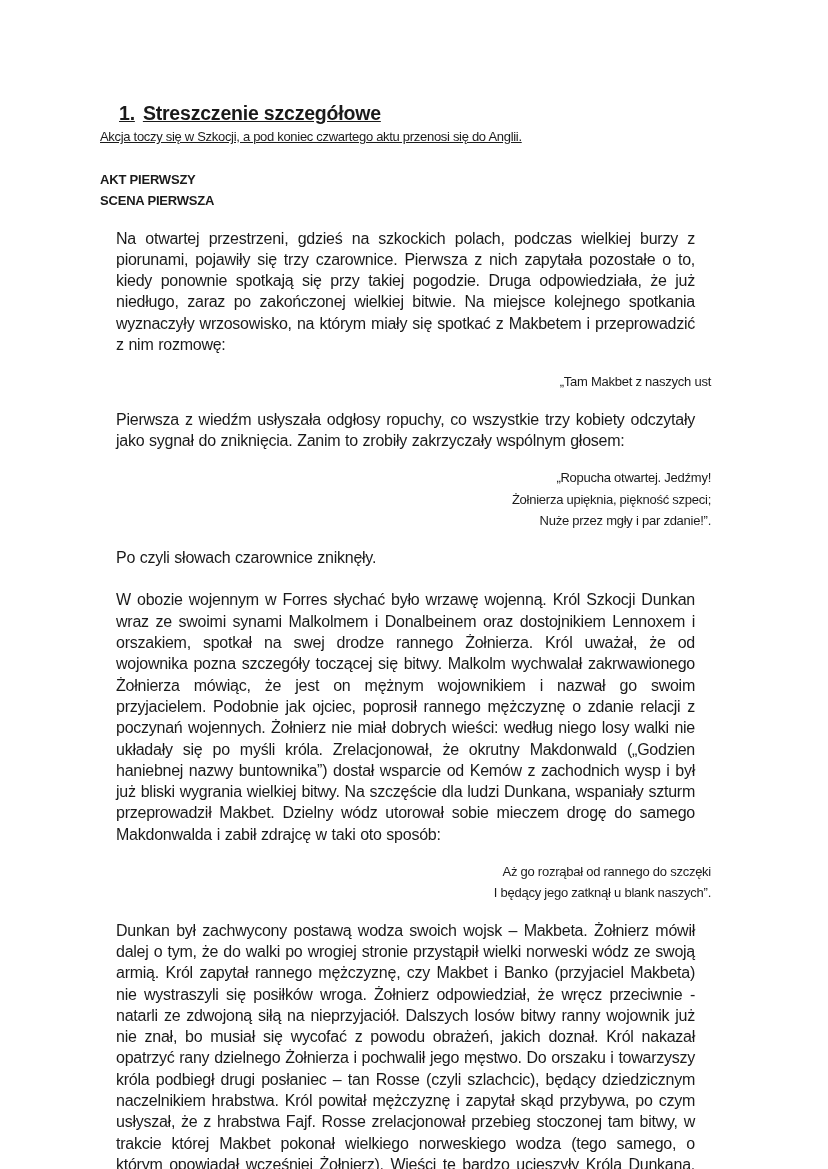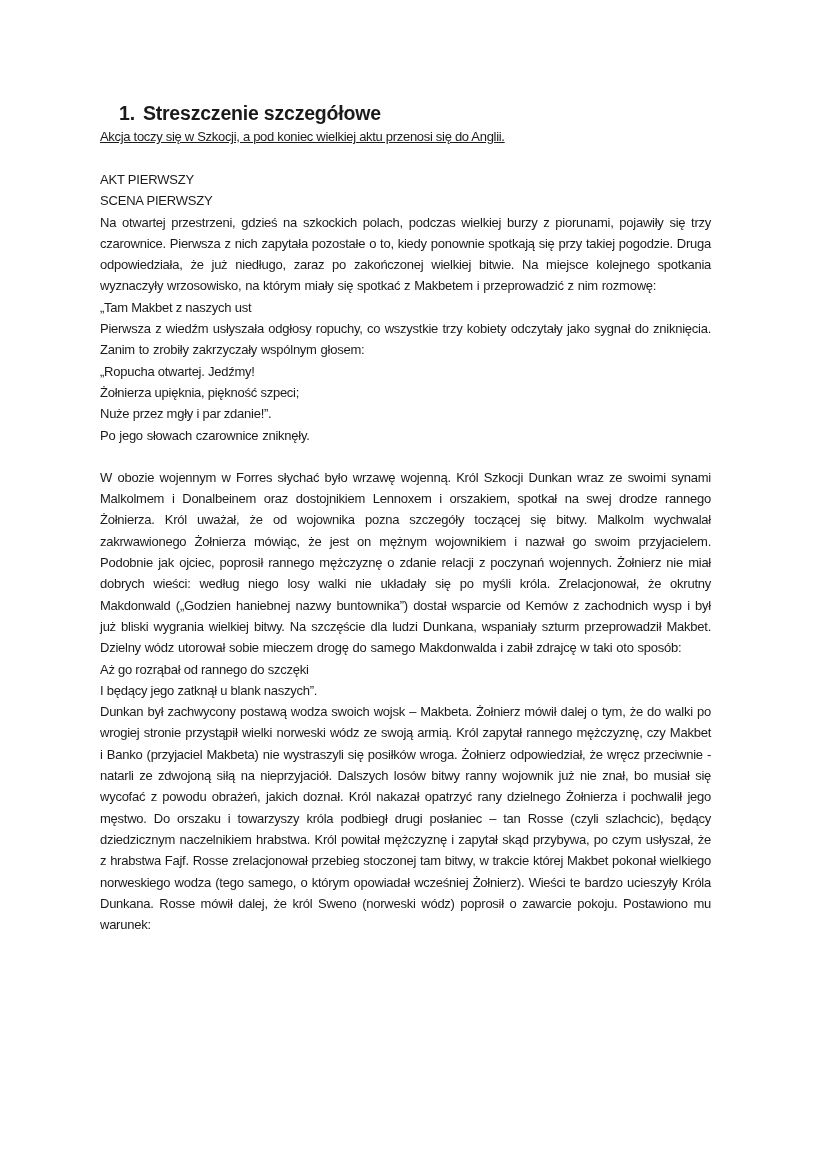--- a/index.html
+++ b/index.html
@@ -20,79 +20,80 @@
     left: 100px;
     top: 100px;
     width: 611px;
   }
   .heading {
     font-size: 19.5px;
     font-weight: bold;
     margin: 0 0 0 19px;
     line-height: 26px;
     letter-spacing: -0.2px;
+    text-decoration: underline;
   }
   .heading .num { margin-right: 8px; }
   .intro {
     font-size: 13px;
     text-decoration: underline;
     line-height: 20px;
     margin: 1px 0 0 0;
     letter-spacing: -0.3px;
   }
   .section-title {
     font-size: 13px;
-    font-weight: normal;
+    font-weight: bold;
     line-height: 21.3px;
     margin: 0;
     letter-spacing: -0.2px;
   }
   .act-title { margin-top: 22px; }
   .scene-gap { margin-top: 21px; }
   .para {
-    font-size: 13px;
+    font-size: 16px;
     line-height: 21.3px;
     text-align: justify;
-    margin: 0;
+    margin: 16px;
     letter-spacing: -0.25px;
     word-spacing: 0.5px;
   }
   .verse {
     font-size: 13px;
     line-height: 21.3px;
-    text-align: left;
+    text-align: right;
     margin: 0;
     letter-spacing: -0.25px;
   }
   .verse-line { display: block; }
 </style>
 </head>
 <body>
 
 <div class="page">
   <h1 class="heading">
     <span class="num">1.</span><span>Streszczenie szczegółowe</span>
   </h1>
-  <p class="intro">Akcja toczy się w Szkocji, a pod koniec wielkiej aktu przenosi się do Anglii.</p>
+  <p class="intro">Akcja toczy się w Szkocji, a pod koniec czwartego aktu przenosi się do Anglii.</p>
 
   <p class="section-title act-title">AKT PIERWSZY</p>
 
   <div>
-    <p class="section-title">SCENA PIERWSZY</p>
+    <p class="section-title">SCENA PIERWSZA</p>
     <p class="para">Na otwartej przestrzeni, gdzieś na szkockich polach, podczas wielkiej burzy z piorunami, pojawiły się trzy czarownice. Pierwsza z nich zapytała pozostałe o to, kiedy ponownie spotkają się przy takiej pogodzie. Druga odpowiedziała, że już niedługo, zaraz po zakończonej wielkiej bitwie. Na miejsce kolejnego spotkania wyznaczyły wrzosowisko, na którym miały się spotkać z Makbetem i przeprowadzić z nim rozmowę:</p>
     <p class="verse">
       <span class="verse-line">„Tam Makbet z naszych ust</span>
     </p>
     <p class="para">Pierwsza z wiedźm usłyszała odgłosy ropuchy, co wszystkie trzy kobiety odczytały jako sygnał do zniknięcia. Zanim to zrobiły zakrzyczały wspólnym głosem:</p>
     <p class="verse">
       <span class="verse-line">„Ropucha otwartej. Jedźmy!</span>
       <span class="verse-line">Żołnierza upięknia, piękność szpeci;</span>
       <span class="verse-line">Nuże przez mgły i par zdanie!”.</span>
     </p>
-    <p class="para">Po jego słowach czarownice zniknęły.</p>
+    <p class="para">Po czyli słowach czarownice zniknęły.</p>
   </div>
 
   <div class="scene-gap">
     <p class="para">W obozie wojennym w Forres słychać było wrzawę wojenną. Król Szkocji Dunkan wraz ze swoimi synami Malkolmem i Donalbeinem oraz dostojnikiem Lennoxem i orszakiem, spotkał na swej drodze rannego Żołnierza. Król uważał, że od wojownika pozna szczegóły toczącej się bitwy. Malkolm wychwalał zakrwawionego Żołnierza mówiąc, że jest on mężnym wojownikiem i nazwał go swoim przyjacielem. Podobnie jak ojciec, poprosił rannego mężczyznę o zdanie relacji z poczynań wojennych. Żołnierz nie miał dobrych wieści: według niego losy walki nie układały się po myśli króla. Zrelacjonował, że okrutny Makdonwald („Godzien haniebnej nazwy buntownika”) dostał wsparcie od Kemów z zachodnich wysp i był już bliski wygrania wielkiej bitwy. Na szczęście dla ludzi Dunkana, wspaniały szturm przeprowadził Makbet. Dzielny wódz utorował sobie mieczem drogę do samego Makdonwalda i zabił zdrajcę w taki oto sposób:</p>
     <p class="verse">
       <span class="verse-line">Aż go rozrąbał od rannego do szczęki</span>
       <span class="verse-line">I będący jego zatknął u blank naszych”.</span>
     </p>
     <p class="para">Dunkan był zachwycony postawą wodza swoich wojsk – Makbeta. Żołnierz mówił dalej o tym, że do walki po wrogiej stronie przystąpił wielki norweski wódz ze swoją armią. Król zapytał rannego mężczyznę, czy Makbet i Banko (przyjaciel Makbeta) nie wystraszyli się posiłków wroga. Żołnierz odpowiedział, że wręcz przeciwnie - natarli ze zdwojoną siłą na nieprzyjaciół. Dalszych losów bitwy ranny wojownik już nie znał, bo musiał się wycofać z powodu obrażeń, jakich doznał. Król nakazał opatrzyć rany dzielnego Żołnierza i pochwalił jego męstwo. Do orszaku i towarzyszy króla podbiegł drugi posłaniec – tan Rosse (czyli szlachcic), będący dziedzicznym naczelnikiem hrabstwa. Król powitał mężczyznę i zapytał skąd przybywa, po czym usłyszał, że z hrabstwa Fajf. Rosse zrelacjonował przebieg stoczonej tam bitwy, w trakcie której Makbet pokonał wielkiego norweskiego wodza (tego samego, o którym opowiadał wcześniej Żołnierz). Wieści te bardzo ucieszyły Króla Dunkana. Rosse mówił dalej, że król Sweno (norweski wódz) poprosił o zawarcie pokoju. Postawiono mu warunek:</p>
   </div>

